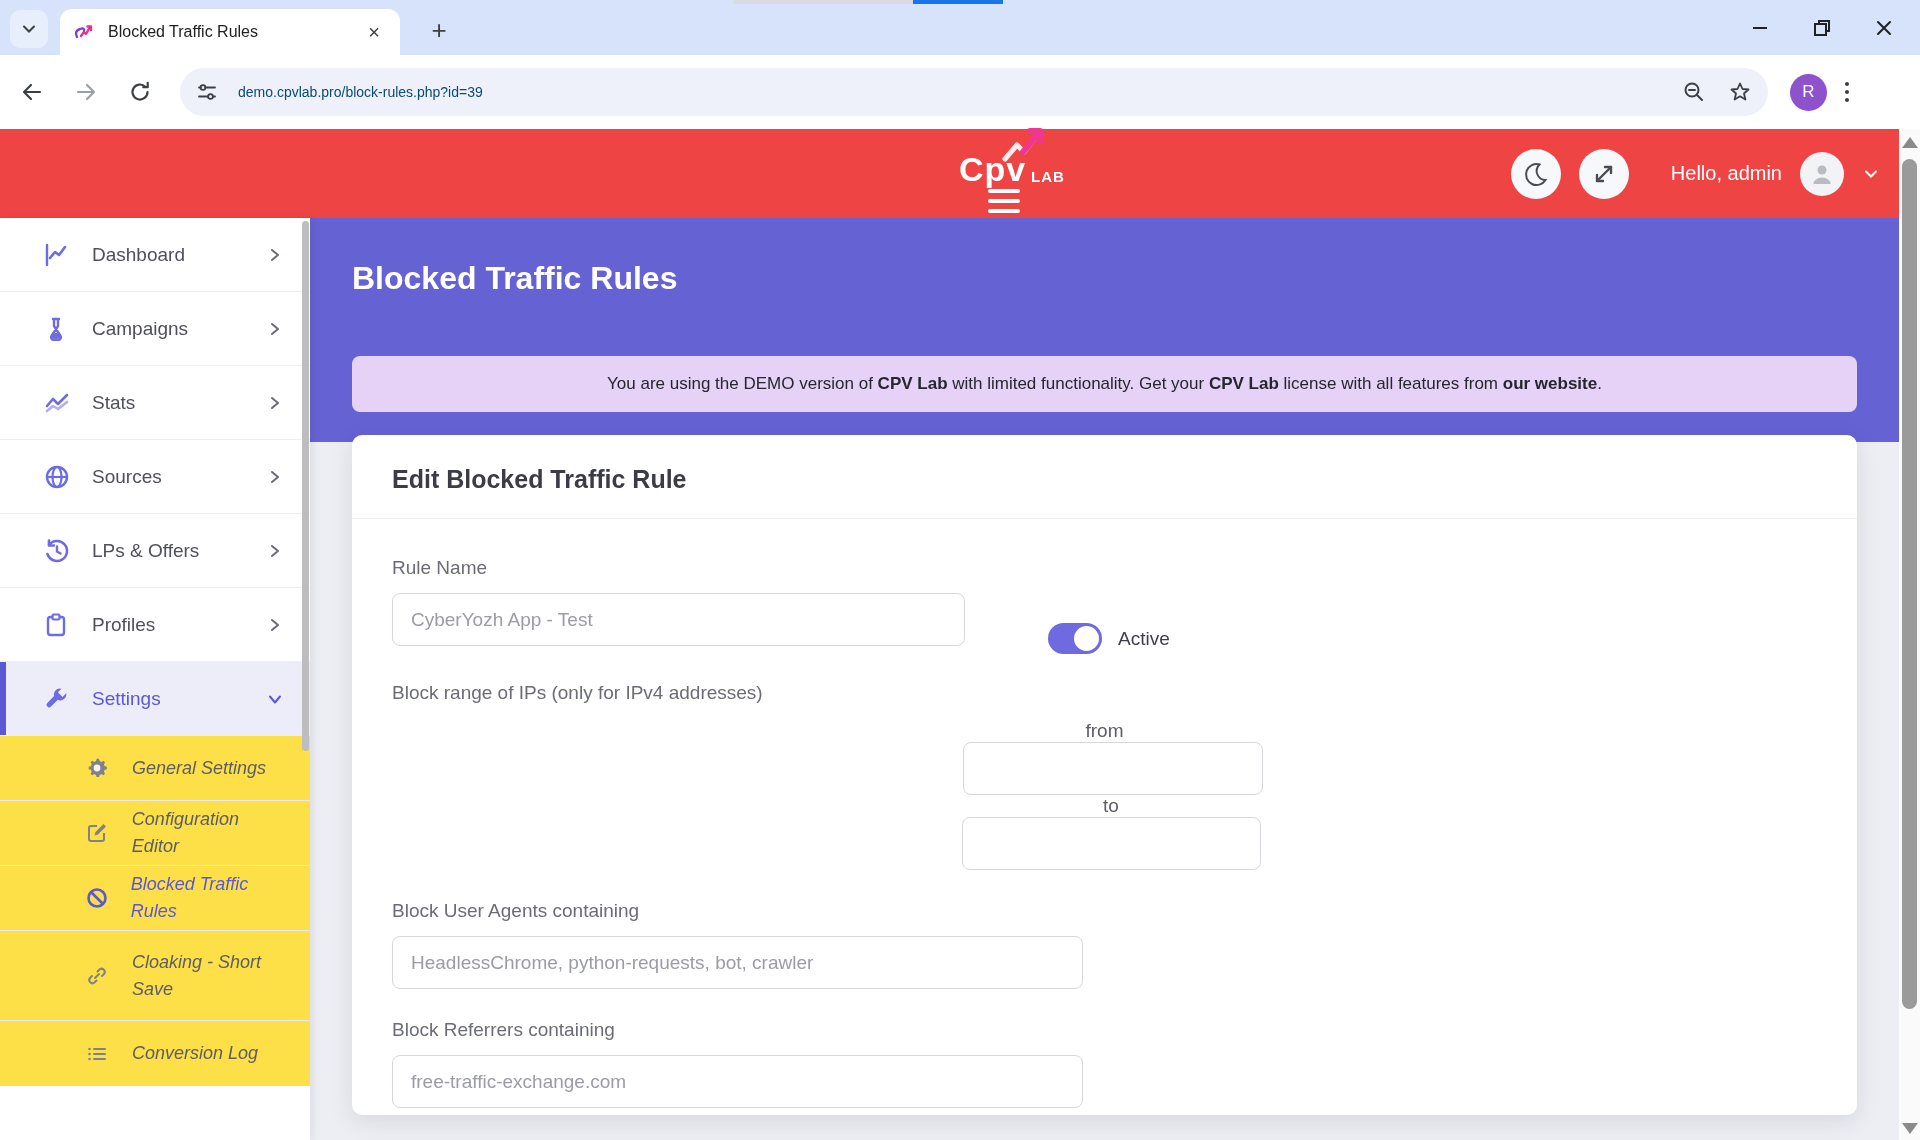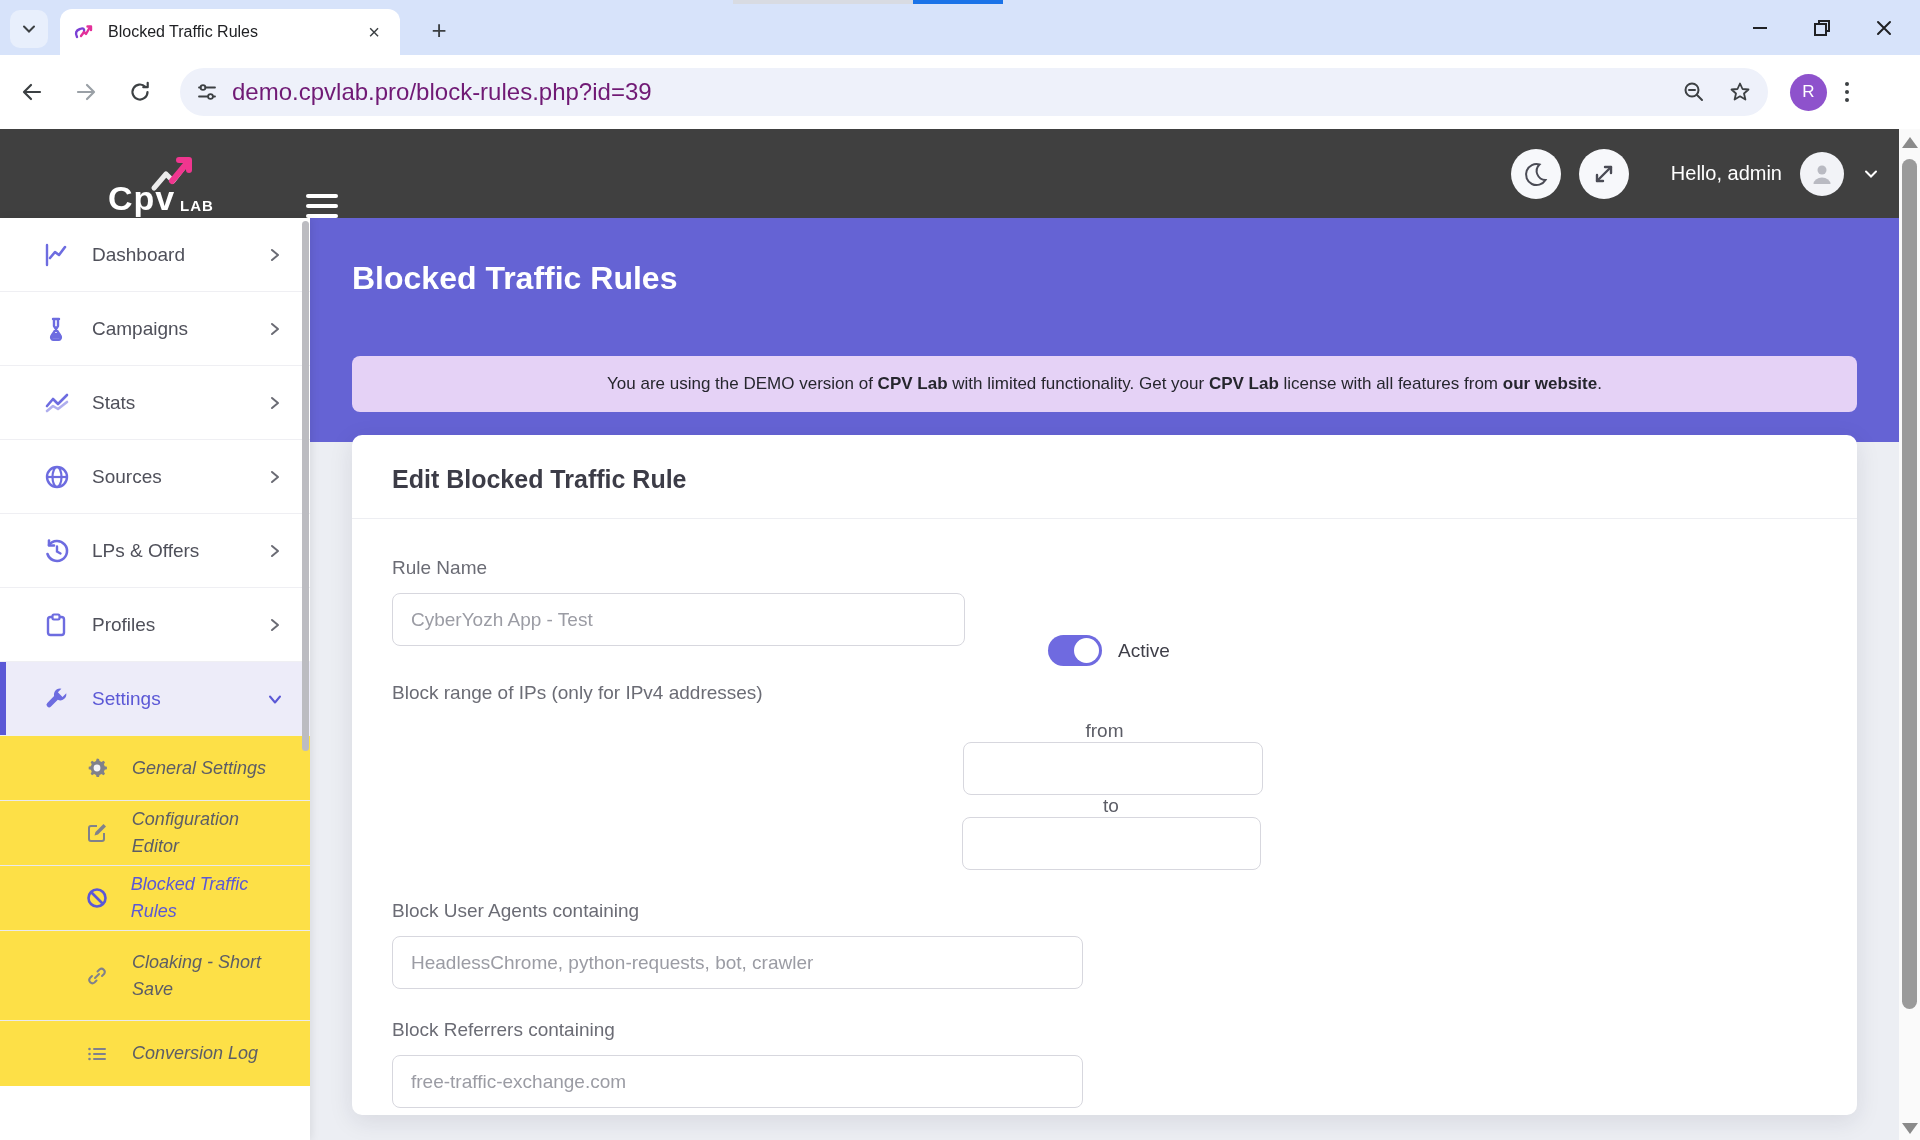--- a/index.html
+++ b/index.html
@@ -17,28 +17,28 @@
   .new-tab { position:absolute; left:422px; top:13px; width:34px; height:34px; display:flex; align-items:center; justify-content:center; color:#3c4043; font-size:26px; font-weight:400; }
   .win-controls { position:absolute; right:8px; top:0; height:55px; display:flex; align-items:center; gap:26px; padding-right:10px; color:#202124; }
   .win-btn { width:36px; height:36px; display:flex; align-items:center; justify-content:center; }
 
   .toolbar { position:absolute; left:0; top:55px; width:1920px; height:74px; background:#ffffff; display:flex; align-items:center; }
   .nav-ic { width:40px; height:40px; display:flex; align-items:center; justify-content:center; border-radius:50%; }
   .back { margin-left:12px; color:#3c4043; }
   .fwd { margin-left:14px; color:#9aa0a6; }
   .reload { margin-left:14px; color:#3c4043; }
   .omnibox { margin-left:20px; width:1588px; height:48px; background:#eef1fa; border-radius:24px; display:flex; align-items:center; padding:0 16px; }
-  .omni-url { font-size:24px; color:#701a75; margin-left:14px; flex:1; }
+  .omni-url { font-size:14px; color:#0c4a6e; margin-left:20px; flex:1; }
   .omni-ic { color:#3c4043; margin-left:22px; }
   .chrome-avatar { width:37px; height:37px; border-radius:50%; background:#8e52cc; color:#fff; font-size:17px; display:flex; align-items:center; justify-content:center; margin-left:22px; }
   .kebab { margin-left:18px; margin-right:14px; color:#3c4043; display:flex; flex-direction:column; gap:4px; }
   .kebab i { width:4px; height:4px; background:#3c4043; border-radius:50%; display:block; }
 
   
-  .app-header { position:absolute; left:0; top:129px; width:1920px; height:89px; background:#404040; display:flex; align-items:flex-end; }
+  .app-header { position:absolute; left:0; top:129px; width:1920px; height:89px; background:#ef4444; display:flex; align-items:center;flex-direction:column; }
   .logo { margin-left:108px; position:relative; width:110px; height:60px; color:#fff; }
   .logo-text { font-size:34px; font-weight:700; letter-spacing:1px; position:absolute; left:0; bottom:0; }
   .logo-sub { font-size:15px; font-weight:700; position:absolute; left:72px; bottom:4px; letter-spacing:1px; }
   .logo-arrow { position:absolute; left:40px; top:-6px; }
   .hamburger { margin-left:88px; display:flex; flex-direction:column; gap:6px; cursor:pointer; }
   .hamburger i { display:block; width:32px; height:4px; background:#fff; border-radius:2px; }
   .hdr-right { position:absolute; right:40px; top:0; height:89px; display:flex; align-items:center; gap:18px; }
   .hdr-circle { width:50px; height:50px; border-radius:50%; background:#f7f8fb; display:flex; align-items:center; justify-content:center; color:#4a4b55; }
   .greeting { color:#fff; font-size:20px; margin-left:24px; }
   .hdr-avatar { width:44px; height:44px; border-radius:50%; background:#f2f3f7; display:flex; align-items:center; justify-content:center; color:#b9bac2; }
@@ -68,21 +68,21 @@
   .demo-banner { position:absolute; left:42px; top:138px; width:1505px; height:56px; background:#e5d2f6; border-radius:8px; display:flex; align-items:center; justify-content:center; font-size:17px; color:#26262e; }
   .demo-banner b { font-weight:700; }
   .card { position:absolute; left:42px; top:217px; width:1505px; height:680px; background:#fff; border-radius:10px; box-shadow:0 6px 24px rgba(30,30,60,.10); }
   .card-head { padding:30px 40px 24px 40px; font-size:25px; color:#3c3c47; font-weight:600; border-bottom:1px solid #edeef2; }
   .card-body { padding:38px 40px 0 40px; position:relative; }
   .f-label { font-size:19px; color:#6b6c75; margin-bottom:14px; }
   .t-input { height:53px; border:1px solid #d7d7de; border-radius:8px; font-size:19px; color:#5a5b64; padding:8px 18px; font-family:"Liberation Sans",sans-serif; background:#fff; outline:none; }
   .t-input::placeholder { color:#9b9ca4; opacity:1; }
   .rule-input { width:573px; }
   .rule-input { color:#9b9ca4; }
-  .toggle-row { position:absolute; left:696px; top:116px; display:flex; align-items:center; gap:16px; }
+  .toggle-row { position:absolute; left:696px; top:104px; display:flex; align-items:center; gap:16px; }
   .toggle { width:54px; height:31px; background:#6f6ae0; border-radius:16px; position:relative; cursor:pointer; }
   .toggle .knob { position:absolute; right:3px; top:3px; width:25px; height:25px; background:#fff; border-radius:50%; }
   .toggle-lbl { font-size:19px; color:#3f3f49; }
   .ip-row { display:flex; align-items:center; margin-top:16px;flex-direction:column; }
   .ip-word { font-size:19px; color:#5c5d66; }
   .ip-input { width:300px; margin-left:16px; }
   .ip-to { margin-left:13px; }
   .ip-input2 { width:299px; margin-left:13px; }
   .wide-input { width:691px; }
   .sect { margin-top:30px; }

